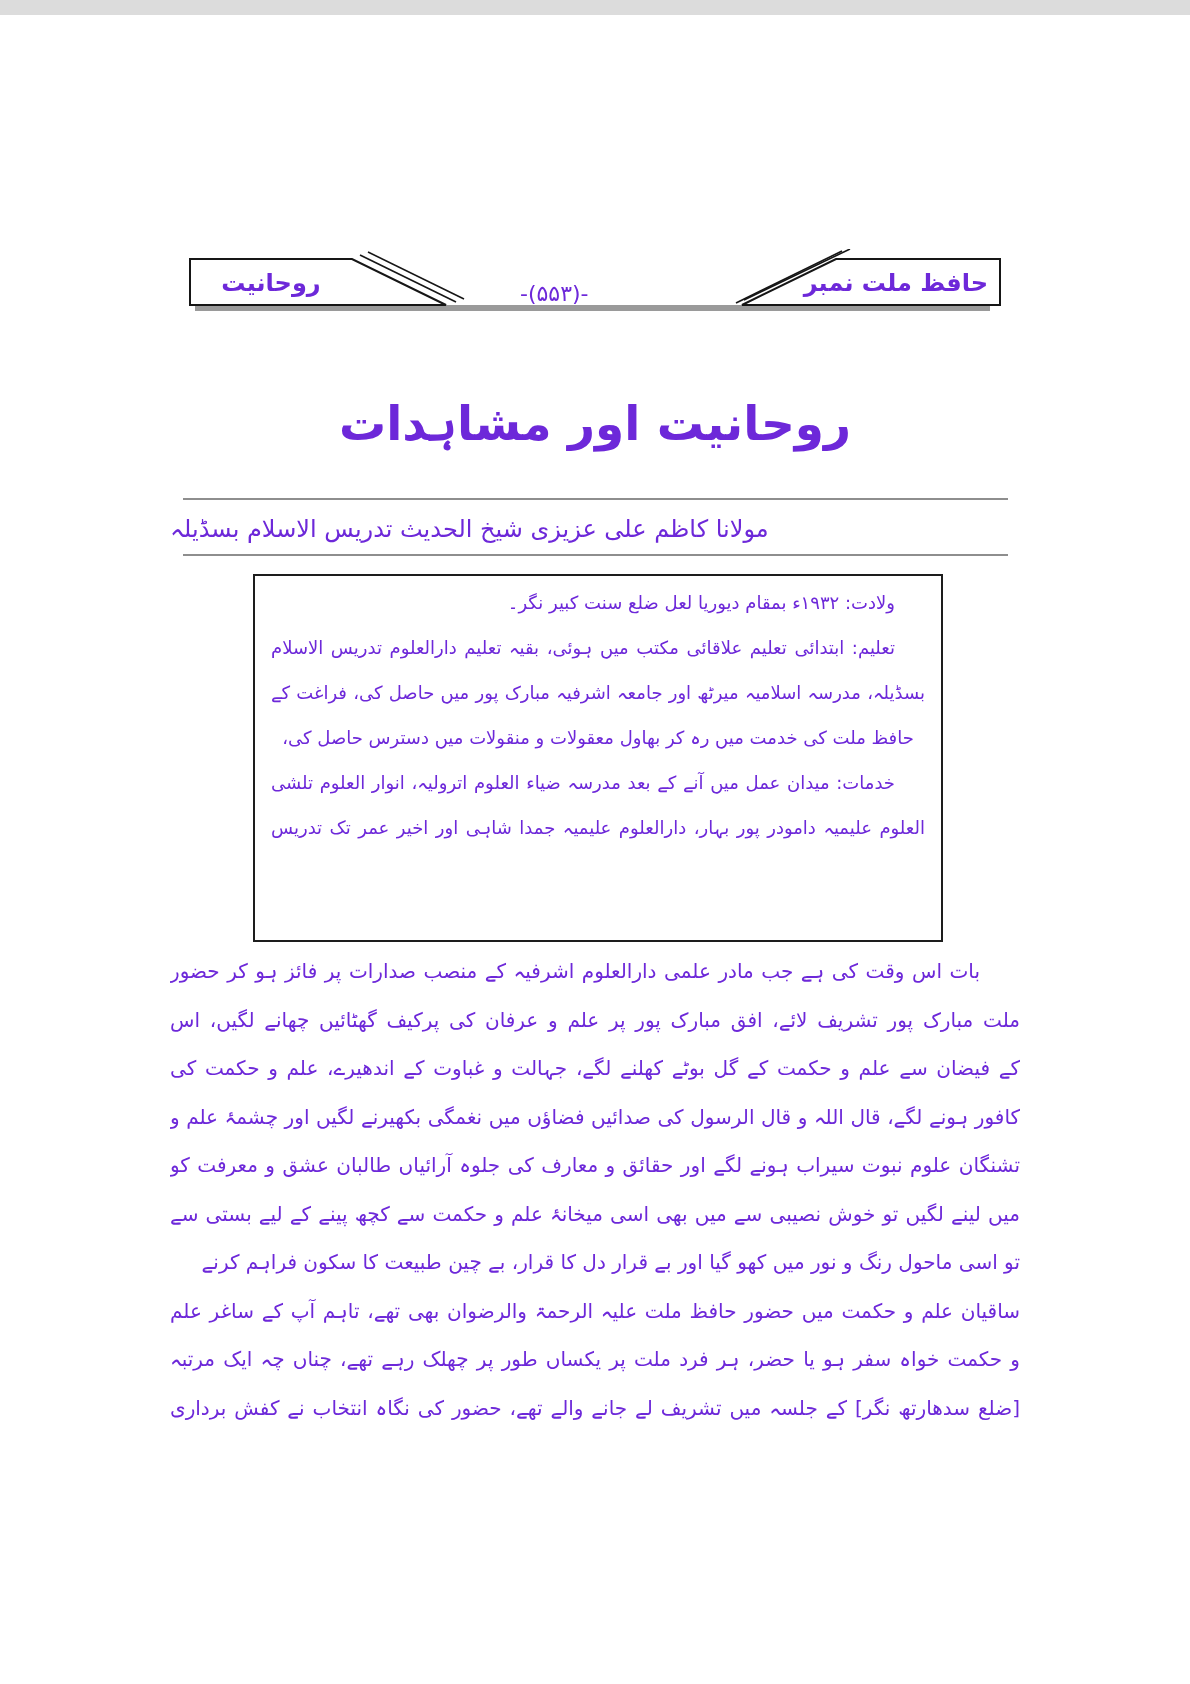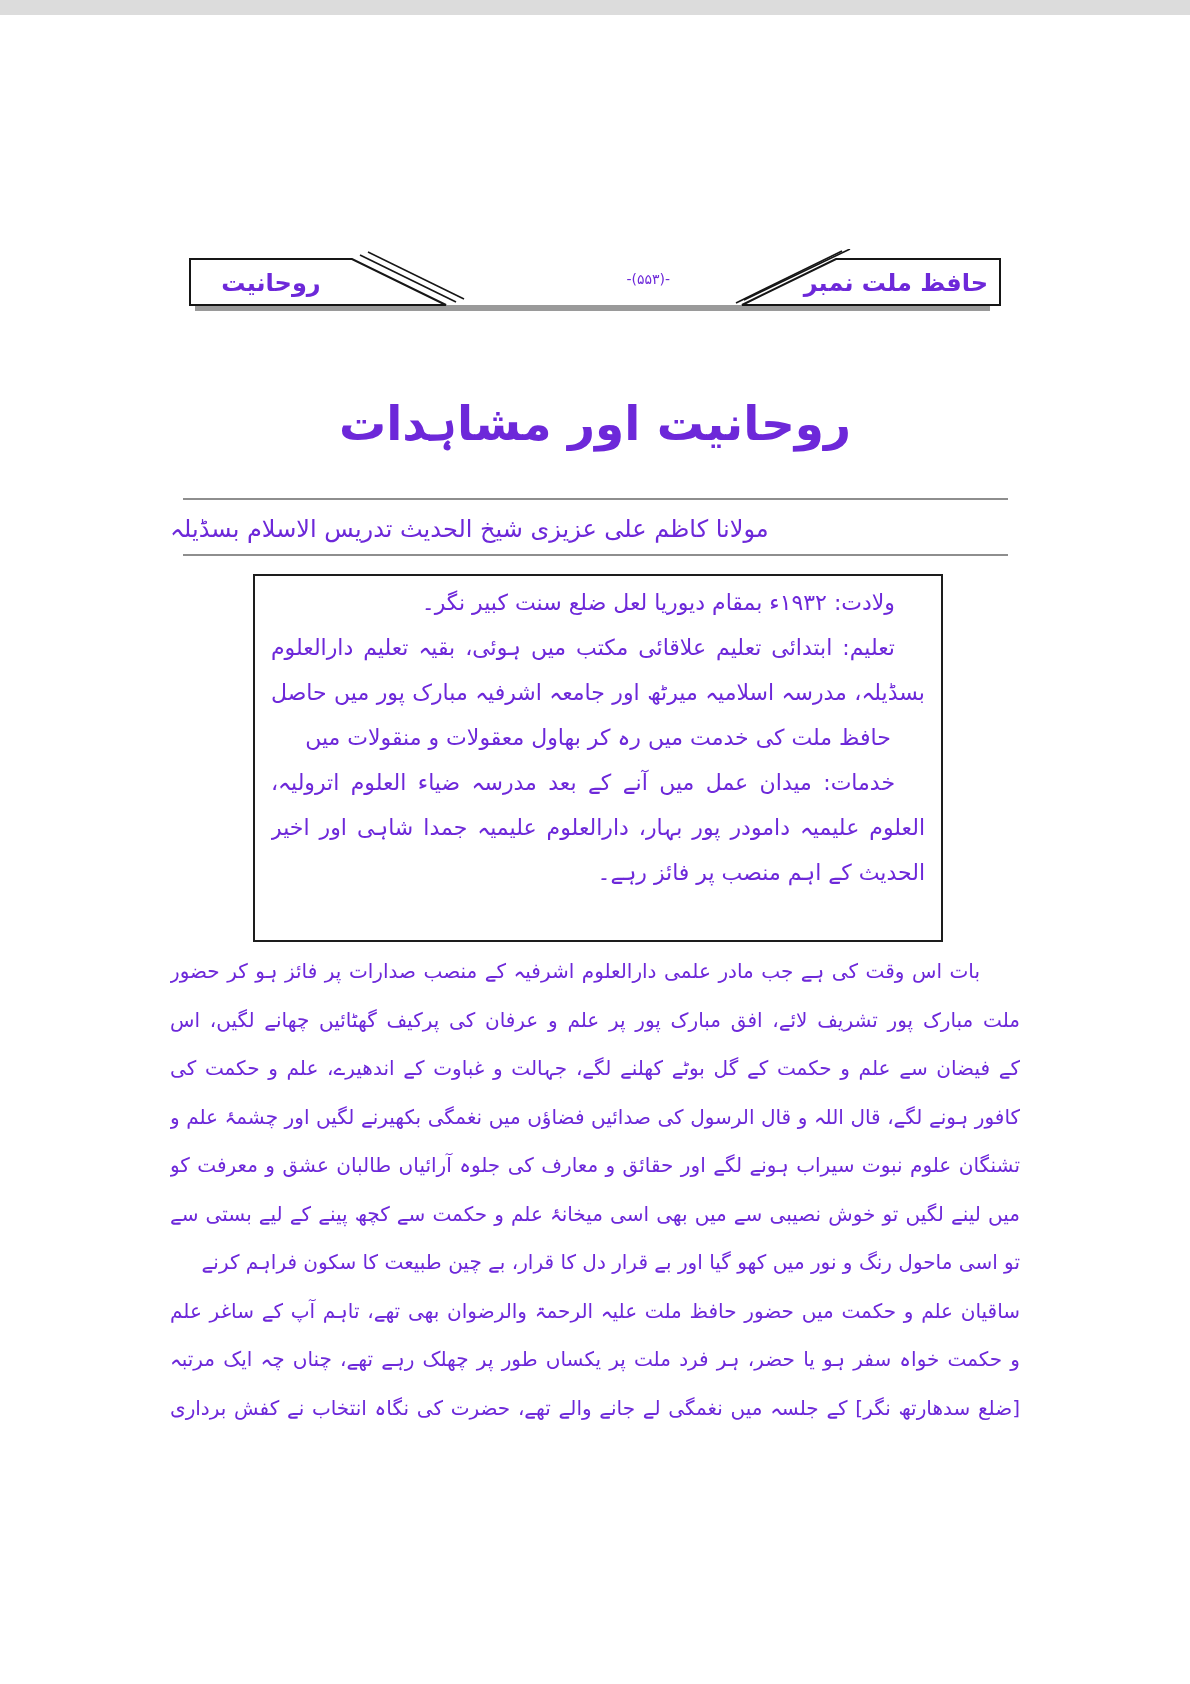--- a/index.html
+++ b/index.html
@@ -13,22 +13,22 @@
   .banner{position:absolute;top:234px;width:290px;height:66px;}
   .banner.left{left:188px;}
   .banner.right{left:712px;}
   .banner-label{
     position:absolute;height:42px;line-height:42px;text-align:center;
     font-size:24px;font-weight:bold;direction:rtl;white-space:nowrap;overflow:hidden;
   }
   .banner-label.left{left:196px;top:247px;width:150px;}
   .banner-label.right{left:760px;top:247px;width:228px;}
   .page-number{
-    position:absolute;left:520px;top:246px;width:150px;height:36px;line-height:36px;
-    text-align:right;font-size:14px;direction:ltr;
+    position:absolute;left:520px;top:261px;width:150px;height:36px;line-height:36px;
+    text-align:left;font-size:22px;direction:ltr;
   }
   
   .title{
     position:absolute;left:0;top:366px;width:100%;height:86px;line-height:86px;
     text-align:center;font-size:47px;font-weight:bold;direction:rtl;margin:0;
   }
   .rule{position:absolute;left:183px;width:825px;height:2px;background:#8e8e8e;}
   .rule.r1{top:483px;}
   .rule.r2{top:539px;}
   .byline{
@@ -37,21 +37,21 @@
   }
   
   .intro-box{
     position:absolute;left:253px;top:559px;width:690px;height:368px;
     border:2px solid #1d1d1d;box-sizing:border-box;padding:4px 16px 0 16px;overflow:hidden;
   }
   .intro-heading{
     height:44px;line-height:44px;font-size:20px;font-weight:bold;
     text-align:right;direction:rtl;overflow:hidden;
   }
-  .intro-box .line{height:45px;line-height:45px;font-size:22px;}
+  .intro-box .line{height:45px;line-height:45px;font-size:18px;}
   
   .body-text{position:absolute;left:170px;top:932px;width:850px;}
   .body-text .line{height:48.5px;line-height:48.5px;font-size:20px;}
   
   .line{direction:rtl;overflow:hidden;}
   .just{text-align:justify;text-align-last:justify;}
   .right{text-align:right;}
   .center{text-align:center;}
   .indent{padding-right:30px;}
   .indent-lg{padding-right:40px;}
@@ -84,29 +84,28 @@
   <div class="byline">مولانا کاظم علی عزیزی شیخ الحدیث تدریس الاسلام بسڈیلہ</div>
   <div class="rule r2"></div>
 
   <div class="intro-box">
     <div class="line right indent">ولادت: ۱۹۳۲ء بمقام دیوریا لعل ضلع سنت کبیر نگر۔</div>
     <div class="line just  indent">تعلیم: ابتدائی تعلیم علاقائی مکتب میں ہوئی، بقیہ تعلیم دارالعلوم تدریس الاسلام</div>
     <div class="line just">بسڈیلہ، مدرسہ اسلامیہ میرٹھ اور جامعہ اشرفیہ مبارک پور میں حاصل کی، فراغت کے بعد بھی حضور</div>
     <div class="line center">حافظ ملت کی خدمت میں رہ کر بھاول معقولات و منقولات میں دسترس حاصل کی،</div>
     <div class="line just  indent">خدمات: میدان عمل میں آنے کے بعد مدرسہ ضیاء العلوم اترولیہ، انوار العلوم تلشی پور، انوار</div>
     <div class="line just">العلوم علیمیہ دامودر پور بہار، دارالعلوم علیمیہ جمدا شاہی اور اخیر عمر تک تدریس الاسلام بسڈیلہ میں شیخ</div>
-    <div class="line right">الحدیث کے اہم منصب پر فائز رہے۔</div>
   </div>
 
   <div class="body-text">
     <div class="line just indent-lg">بات اس وقت کی ہے جب مادر علمی دارالعلوم اشرفیہ کے منصب صدارات پر فائز ہو کر حضور حافظ</div>
     <div class="line just">ملت مبارک پور تشریف لائے، افق مبارک پور پر علم و عرفان کی پرکیف گھٹائیں چھانے لگیں، اس موسم بہار</div>
     <div class="line just">کے فیضان سے علم و حکمت کے گل بوٹے کھلنے لگے، جہالت و غباوت کے اندھیرے، علم و حکمت کی لمعان سے</div>
     <div class="line just">کافور ہونے لگے، قال اللہ و قال الرسول کی صدائیں فضاؤں میں نغمگی بکھیرنے لگیں اور چشمۂ علم و معرفت سے</div>
     <div class="line just">تشنگان علوم نبوت سیراب ہونے لگے اور حقائق و معارف کی جلوہ آرائیاں طالبان عشق و معرفت کو اپنے دامن</div>
     <div class="line just">میں لینے لگیں تو خوش نصیبی سے میں بھی اسی میخانۂ علم و حکمت سے کچھ پینے کے لیے بستی سے مبارک پور پہنچا،</div>
     <div class="line right">تو اسی ماحول رنگ و نور میں کھو گیا اور بے قرار دل کا قرار، بے چین طبیعت کا سکون فراہم کرنے لگا۔</div>
     <div class="line just">ساقیان علم و حکمت میں حضور حافظ ملت علیہ الرحمۃ والرضوان بھی تھے، تاہم آپ کے ساغر علم</div>
     <div class="line just">و حکمت خواہ سفر ہو یا حضر، ہر فرد ملت پر یکساں طور پر چھلک رہے تھے، چناں چہ ایک مرتبہ حضرت بھاول پور</div>
-    <div class="line just">[ضلع سدھارتھ نگر] کے جلسہ میں نغمگی لے جانے والے تھے، حضرت کی نگاہ انتخاب نے کفش برداری</div>
+    <div class="line just">[ضلع سدھارتھ نگر] کے جلسہ میں تشریف لے جانے والے تھے، حضور کی نگاہ انتخاب نے کفش برداری</div>
   </div>
 
 </div>
 
 </body></html>

